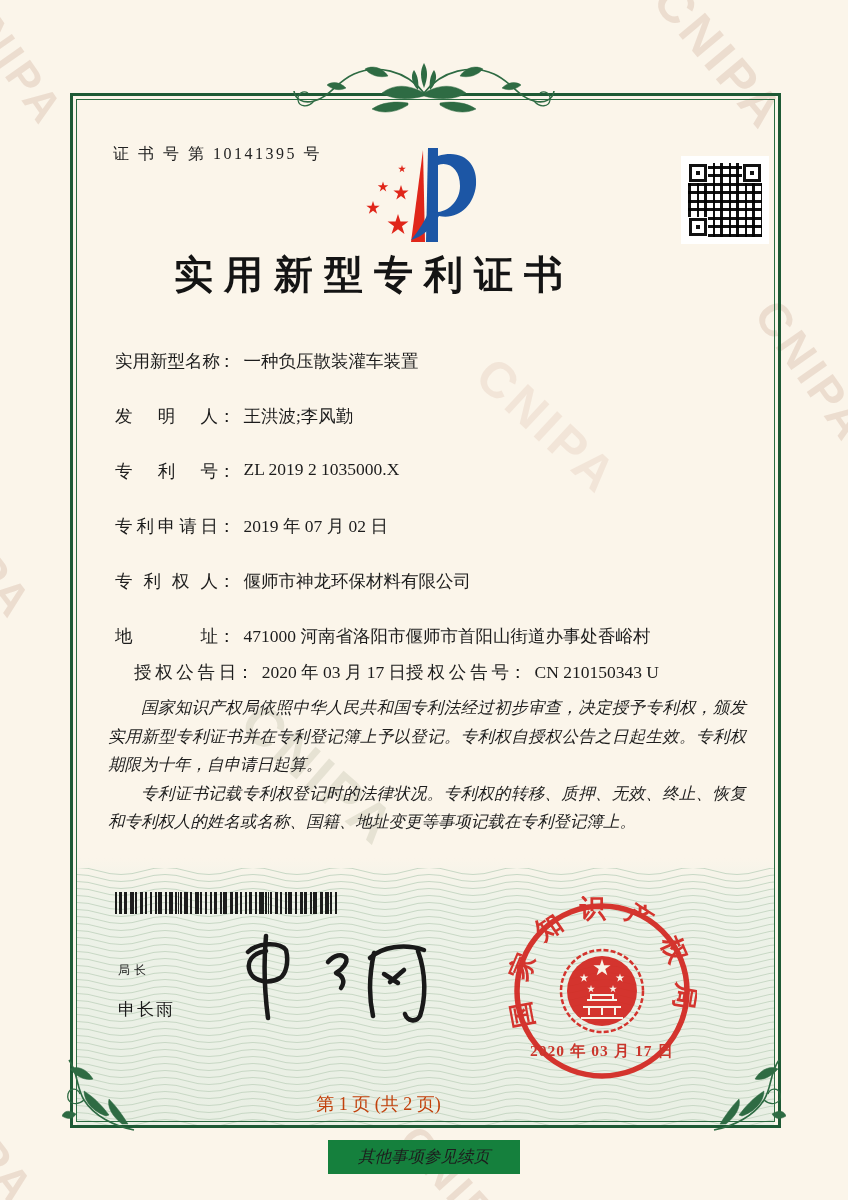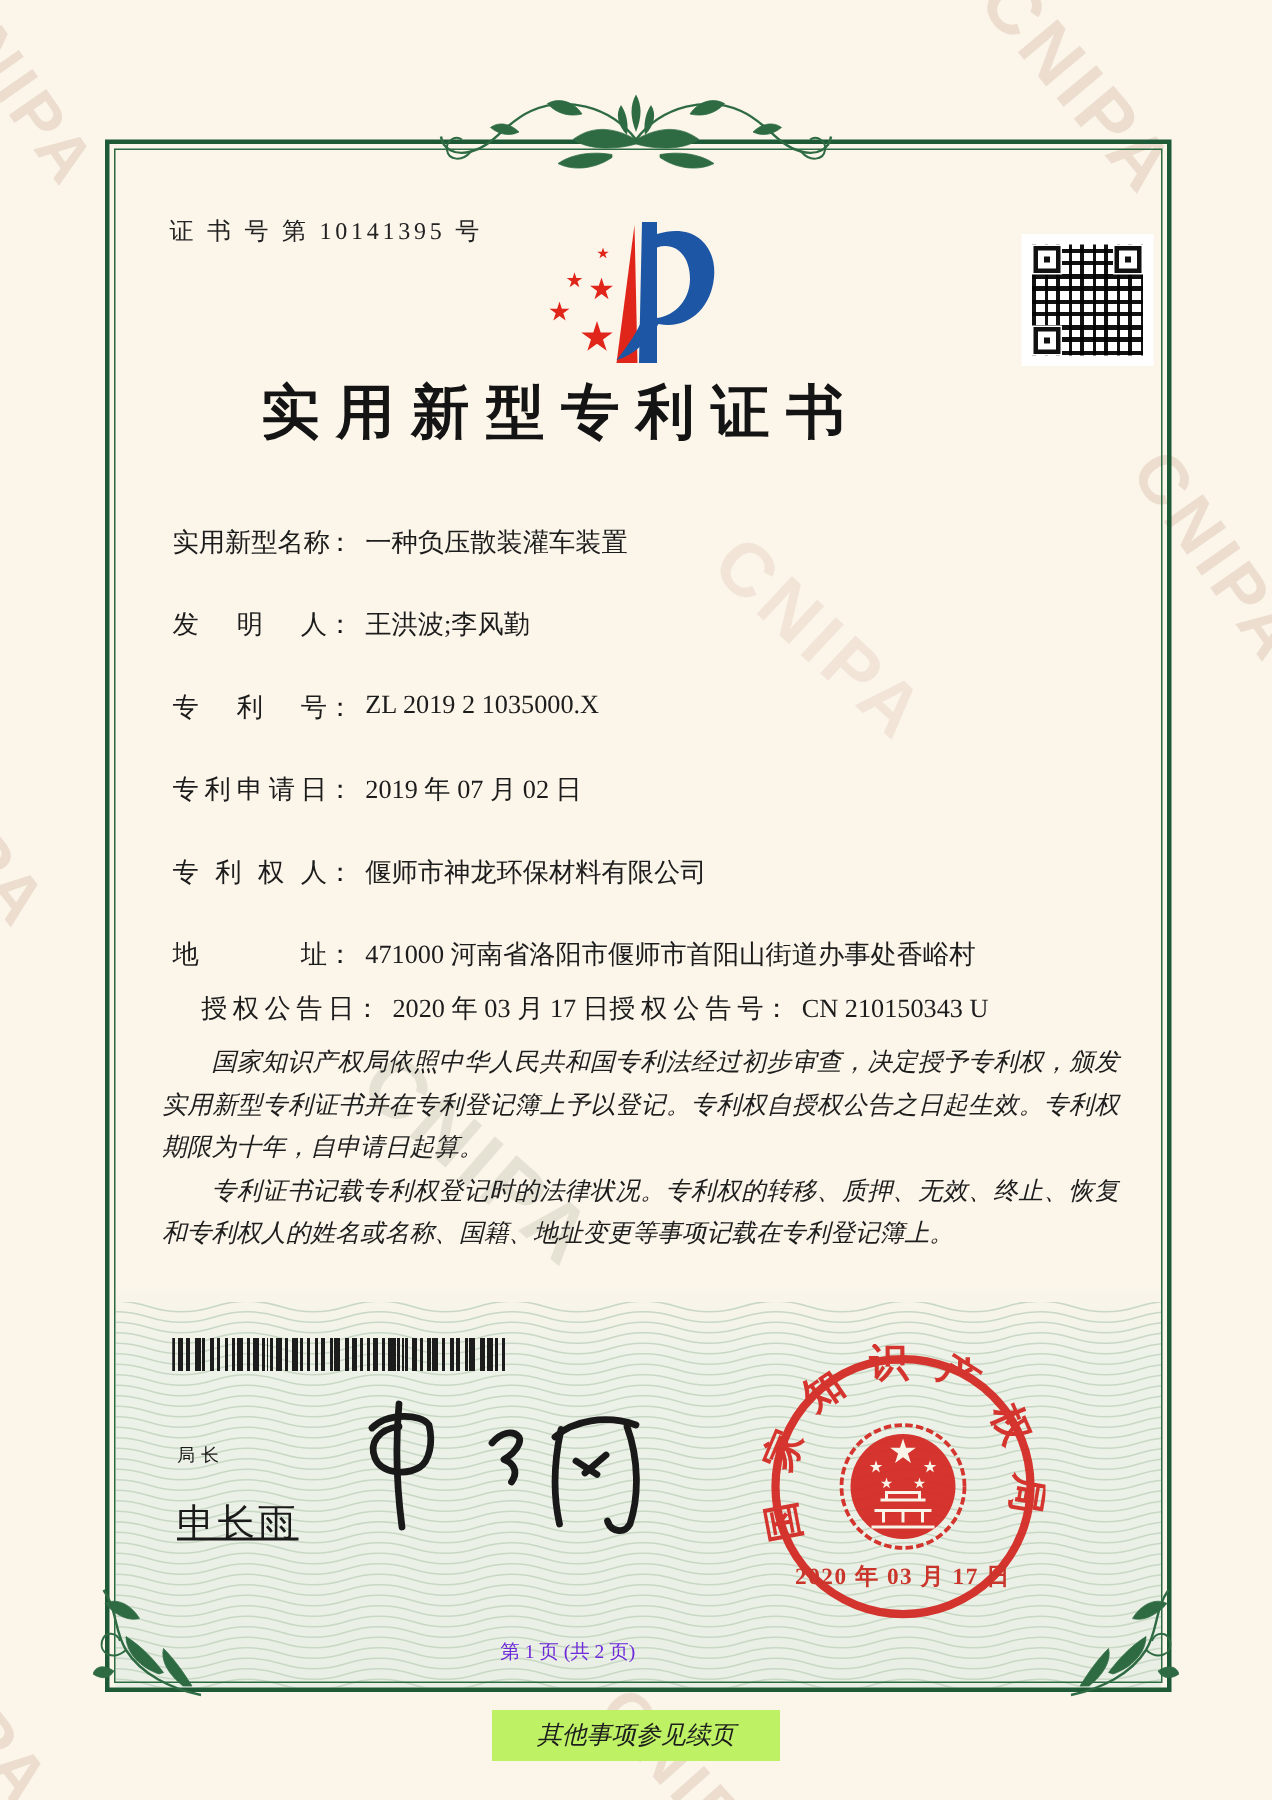--- a/index.html
+++ b/index.html
@@ -73,27 +73,27 @@
   .body-text{position:absolute;left:108px;top:694px;width:638px;z-index:5;
     font-size:16.5px;line-height:1.73;font-style:italic;color:#1d1d1d;}
   .body-text p{margin:0;text-indent:2em;text-align:justify;}
   
   .barcode{position:absolute;left:115px;top:892px;width:222px;height:22px;z-index:5;
     background-image:
       repeating-linear-gradient(90deg,#1c1c1c 0 2px,transparent 2px 5px),
       repeating-linear-gradient(90deg,#1c1c1c 0 1px,transparent 1px 9px),
       repeating-linear-gradient(90deg,transparent 0 4px,#1c1c1c 4px 6px,transparent 6px 13px);}
   .signoff-title{position:absolute;left:118px;top:962px;z-index:5;font-size:12px;letter-spacing:4px;}
-  .signoff-name{position:absolute;left:118px;top:998px;z-index:5;font-size:25px;letter-spacing:2px;text-decoration:underline;}
+  .signoff-name{position:absolute;left:118px;top:998px;z-index:5;font-size:17px;letter-spacing:2px;}
   .signature{position:absolute;left:228px;top:928px;z-index:5;}
   .seal{position:absolute;left:507px;top:896px;z-index:6;}
-  .page-info{position:absolute;left:0;width:757px;top:1092px;z-index:5;text-align:center;font-size:13px;color:#6d28d9;}
+  .page-info{position:absolute;left:0;width:757px;top:1092px;z-index:5;text-align:center;font-size:18px;color:#c2410c;}
   .footer-note{
     position:absolute;left:50%;top:1140px;transform:translateX(-50%);z-index:5;
-    background:#bef264;padding:6px 30px;font-size:16.5px;font-style:italic;color:#1d1d1d;white-space:nowrap;
+    background:#15803d;padding:6px 30px;font-size:16.5px;font-style:italic;color:#1d1d1d;white-space:nowrap;
   }
 </style>
 </head>
 <body>
 
 <div class="wm wm-tl">CNIPA</div>
 <div class="wm wm-tr">CNIPA</div>
 <div class="wm wm-rm">CNIPA</div>
 <div class="wm wm-c">CNIPA</div>
 <div class="wm wm-lm">CNIPA</div>

